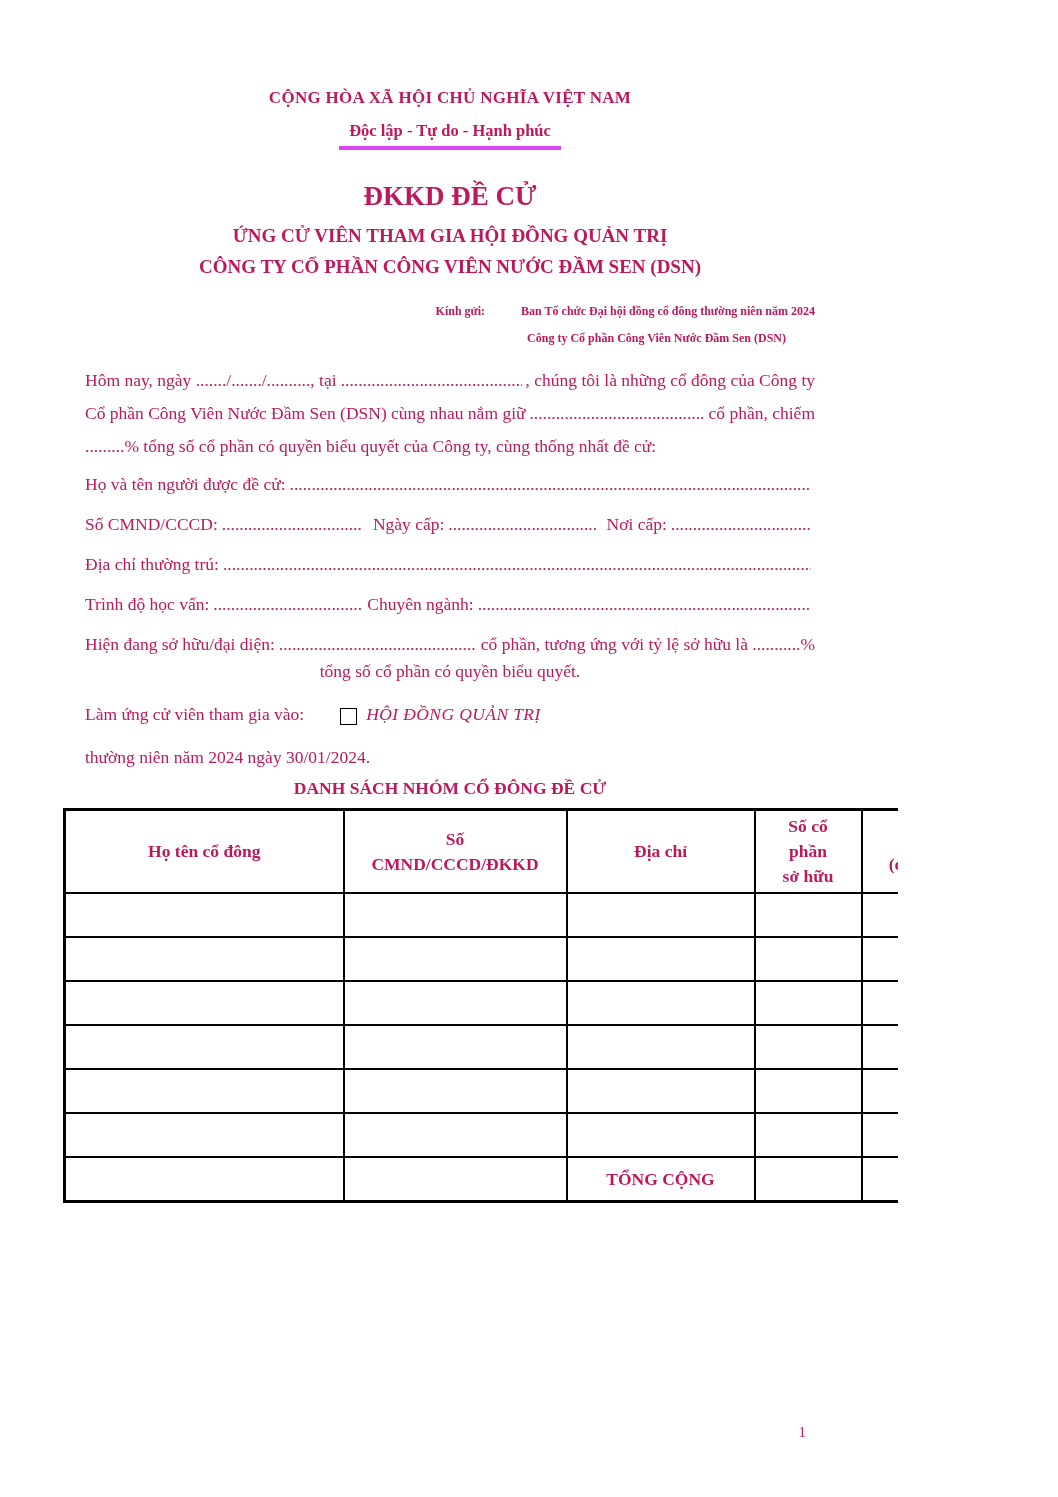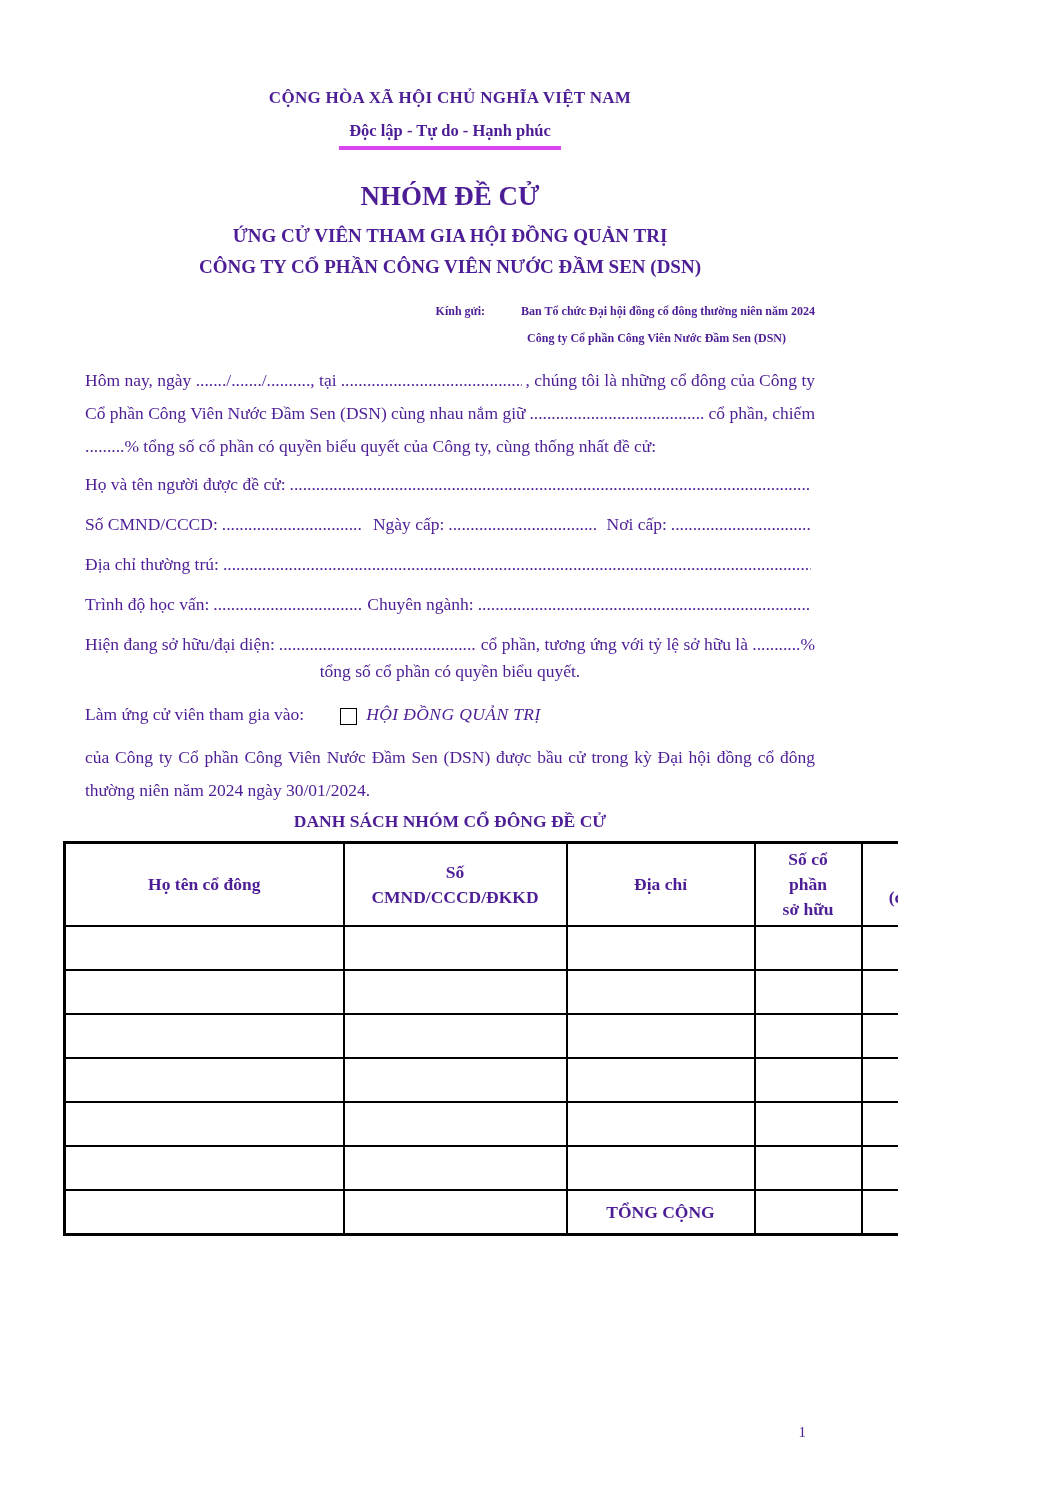--- a/index.html
+++ b/index.html
@@ -1,21 +1,21 @@
 <!DOCTYPE html>
 <html><head>
 <meta charset="utf-8">
 <style>
   html,body { margin:0; padding:0; background:#ffffff; }
   .page {
     position: relative;
     width: 898px;
     height: 1497px;
     background: #ffffff;
-    color: #4c1d95;
+    color: #be185d;
     font-family: "Liberation Serif", serif;
     overflow: hidden;
   }
   .content { padding: 88px 83px 0 85px; }
 
   .nation { text-align: center; font-size: 17px; font-weight: bold; letter-spacing: .3px; }
   .motto-wrap { text-align: center; margin-top: 13px; }
   .motto { display: inline-block; font-size: 16.5px; font-weight: bold; border-bottom: 4px solid #d946ef; padding: 0 10px 5px; }
 
   .title-main { text-align: center; font-size: 27px; font-weight: bold; margin-top: 31px; }
@@ -79,21 +79,21 @@
 <body>
 
 <div class="page">
   <div class="content">
 
     <div class="nation">CỘNG HÒA XÃ HỘI CHỦ NGHĨA VIỆT NAM</div>
     <div class="motto-wrap">
       <span class="motto">Độc lập - Tự do - Hạnh phúc</span>
     </div>
 
-    <div class="title-main">NHÓM ĐỀ CỬ</div>
+    <div class="title-main">ĐKKD ĐỀ CỬ</div>
     <div class="title-sub1">ỨNG CỬ VIÊN THAM GIA HỘI ĐỒNG QUẢN TRỊ</div>
     <div class="title-sub2">CÔNG TY CỔ PHẦN CÔNG VIÊN NƯỚC ĐẦM SEN (DSN)</div>
 
     <div class="salutation">
       <span class="sal-label">Kính gửi:</span>
       <div class="sal-lines">
         <div>Ban Tổ chức Đại hội đồng cổ đông thường niên năm 2024</div>
         <div class="sal-l2">Công ty Cổ phần Công Viên Nước Đầm Sen (DSN)</div>
       </div>
     </div>
@@ -143,21 +143,20 @@
       <div class="own2">tổng số cổ phần có quyền biểu quyết.</div>
     </div>
 
     <div class="bodytext nominate">
       <span>Làm ứng cử viên tham gia vào:</span>
       <span class="checkbox"></span>
       <span class="hdqt">HỘI ĐỒNG QUẢN TRỊ</span>
     </div>
 
     <div class="bodytext closing">
-      <div class="jline">của Công ty Cổ phần Công Viên Nước Đầm Sen (DSN) được bầu cử trong kỳ Đại hội đồng cổ đông</div>
       <div>thường niên năm 2024 ngày 30/01/2024.</div>
     </div>
 
     <div class="table-title">DANH SÁCH NHÓM CỔ ĐÔNG ĐỀ CỬ</div>
 
     <table class="roster">
       <colgroup>
         <col style="width:279px">
           <col style="width:223px">
           <col style="width:188px">

